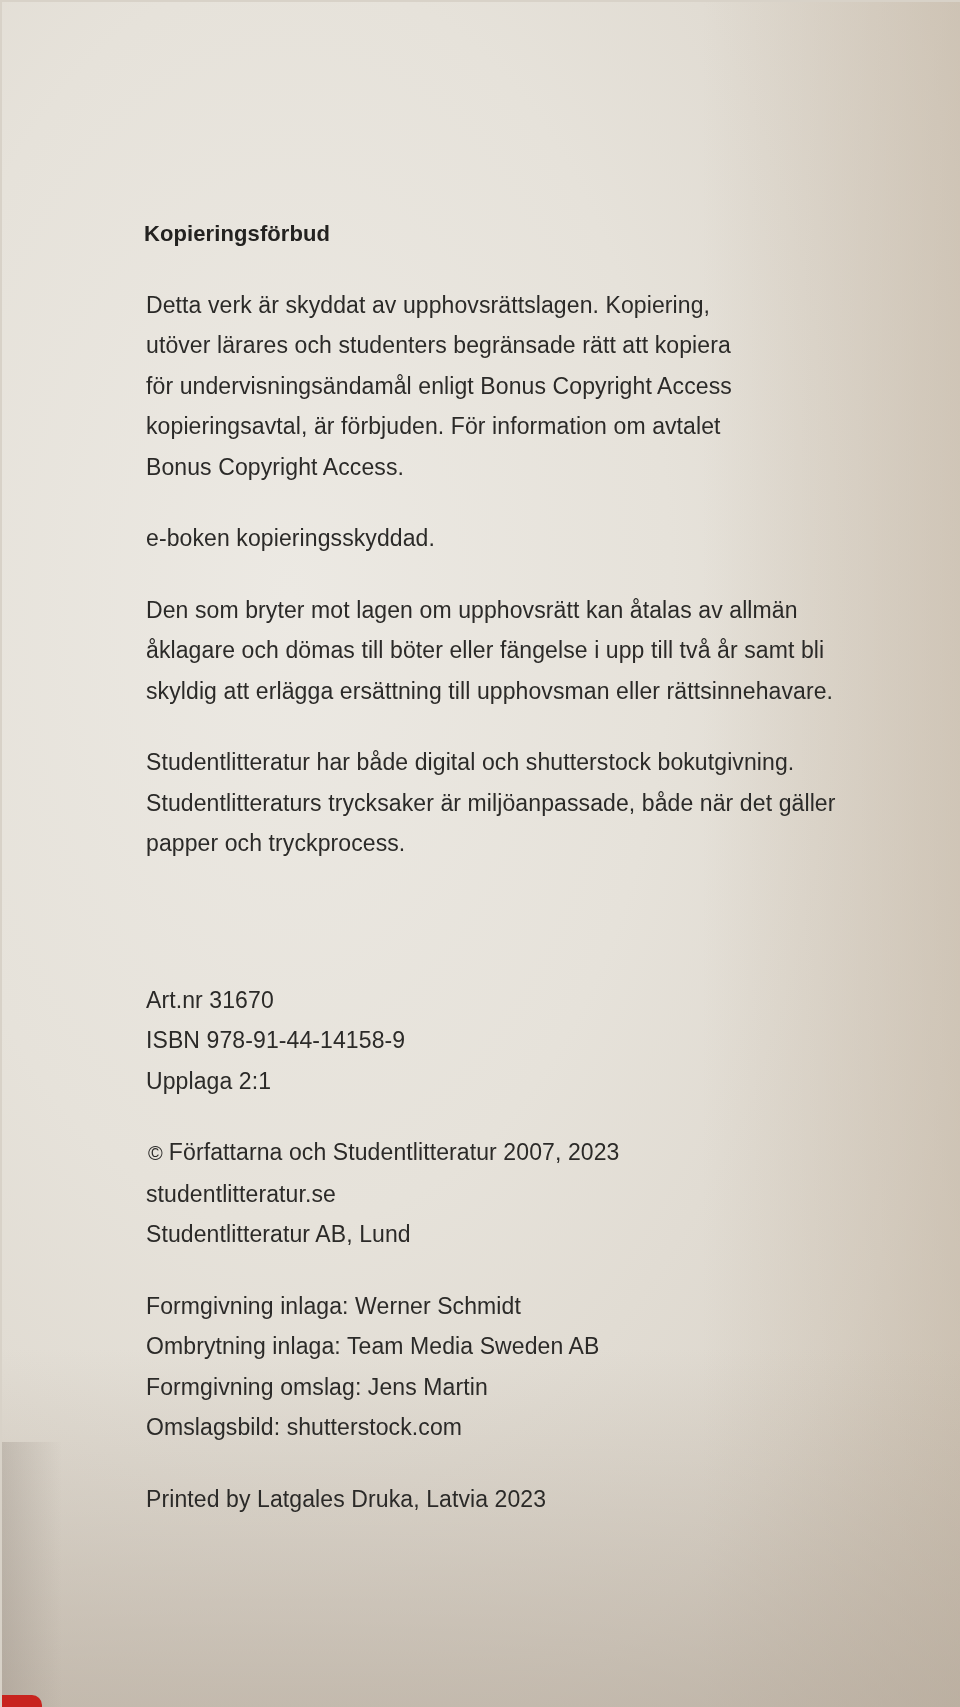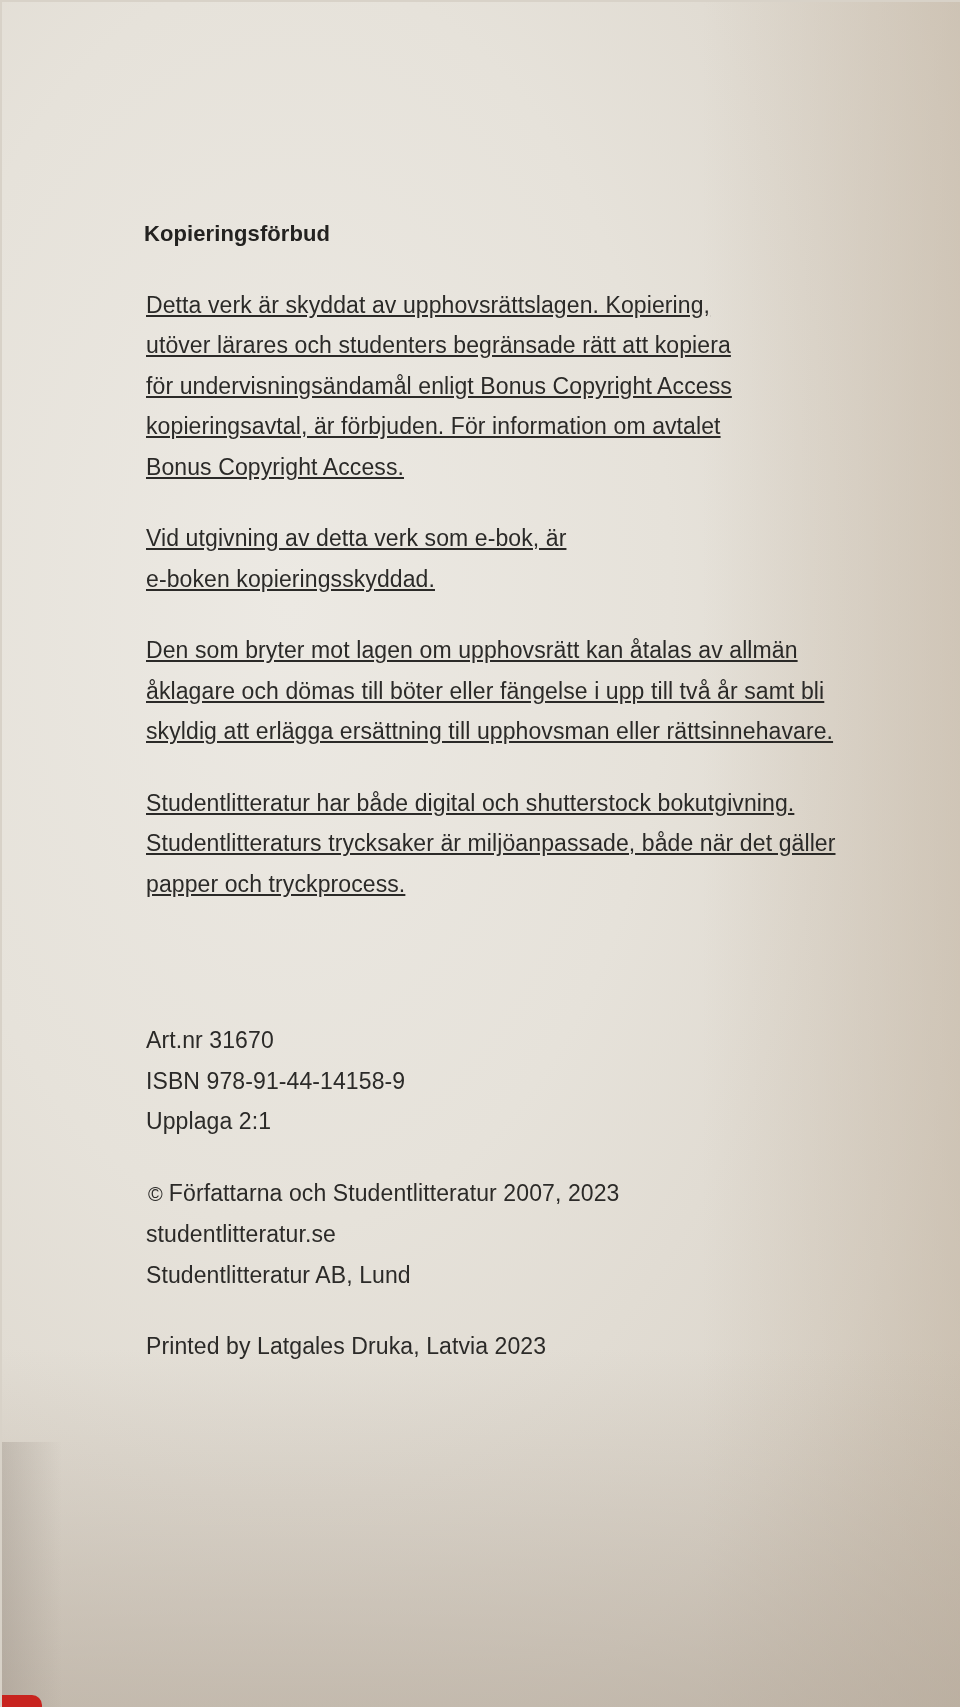--- a/index.html
+++ b/index.html
@@ -49,21 +49,21 @@
       font-size: 23px;
       line-height: 36.5px;
       letter-spacing: 0.1px;
     }
     .heading {
       font-weight: bold;
       font-size: 22px;
       margin-bottom: 28px;
       color: #232220;
     }
-    .para { margin-bottom: 27px; text-decoration: underline; }
+    .para { margin-bottom: 27px; }
     .line { display: block; white-space: nowrap; }
     .meta-block { margin-top: 112px; }
     .meta-gap { margin-bottom: 27px; }
     .copy-sym { font-size: 20px; margin-right: 2px; }
   </style>
 </head>
 <body>
 
 <div class="page">
   <div class="shade-right"></div>
@@ -76,21 +76,20 @@
 
     <div class="para">
       <span class="line">Detta verk är skyddat av upphovsrättslagen. Kopiering,</span>
       <span class="line">utöver lärares och studenters begränsade rätt att kopiera</span>
       <span class="line">för undervisningsändamål enligt Bonus Copyright Access</span>
       <span class="line">kopieringsavtal, är förbjuden. För information om avtalet</span>
       <span class="line">Bonus Copyright Access.</span>
     </div>
 
     <div class="para">
-      <span class="line">Vid utgivning av detta verk som e-bok, är</span>
       <span class="line">e-boken kopieringsskyddad.</span>
     </div>
 
     <div class="para">
       <span class="line">Den som bryter mot lagen om upphovsrätt kan åtalas av allmän</span>
       <span class="line">åklagare och dömas till böter eller fängelse i upp till två år samt bli</span>
       <span class="line">skyldig att erlägga ersättning till upphovsman eller rättsinnehavare.</span>
     </div>
 
     <div class="para">
@@ -104,18 +103,24 @@
       <span class="line">ISBN 978-91-44-14158-9</span>
       <span class="line">Upplaga 2:1</span>
     </div>
 
     <div class="meta-gap">
       <span class="line"><span class="copy-sym">©</span><span>Författarna och Studentlitteratur 2007, 2023</span></span>
       <span class="line">studentlitteratur.se</span>
       <span class="line">Studentlitteratur AB, Lund</span>
     </div>
 
+    <div class="meta-gap">
+      <span class="line">Formgivning inlaga: Werner Schmidt</span>
+      <span class="line">Ombrytning inlaga: Team Media Sweden AB</span>
+      <span class="line">Formgivning omslag: Jens Martin</span>
+      <span class="line">Omslagsbild: shutterstock.com</span>
+    </div>
 
     <div>
       <span class="line">Printed by Latgales Druka, Latvia 2023</span>
     </div>
   </div>
 </div>
 
 </body></html>

